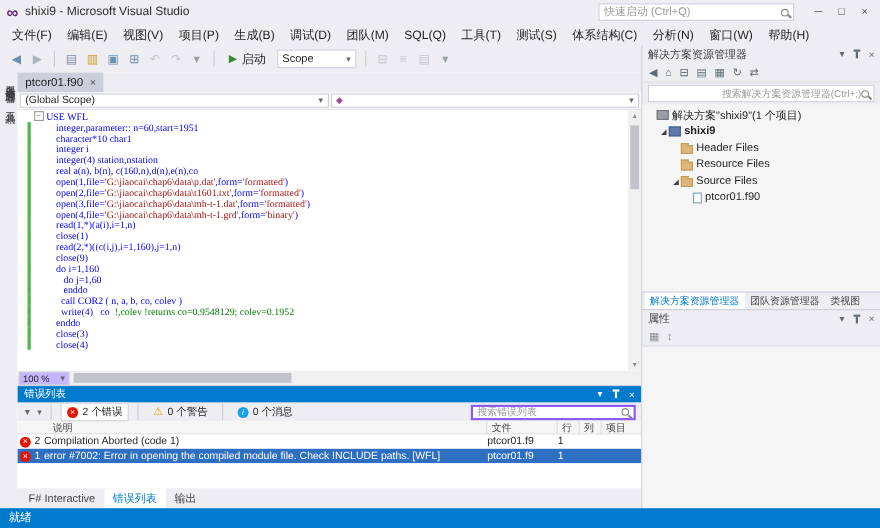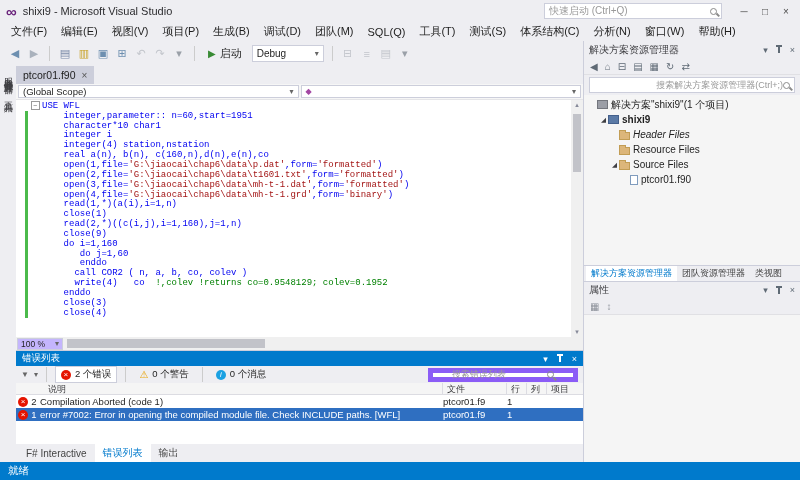--- a/index.html
+++ b/index.html
@@ -38,21 +38,21 @@
 #navbar{left:0;top:18px;width:567px;height:16px;background:#f6f6f6;display:flex;gap:2px;padding:1px 2px;border-bottom:1px solid #e5e5e8}
 .navcombo{flex:1;height:13px;background:#fff;border:1px solid #cccedb;display:flex;align-items:center;justify-content:space-between;padding:0 4px;font-size:9.5px;color:#1e1e1e}
 .member-glyph{color:#a347a3;font-size:8px}
 #editor{left:0;top:34px;width:567px;height:237px;background:#fff;overflow:hidden}
 #code{position:absolute;left:0;top:1px;width:555px}
 .cl{display:flex;align-items:center;height:9.85px;white-space:pre}
 .chg{width:3px;height:9.85px;margin-left:9px;flex:0 0 auto}
 .chg.on{background:#4bba4b}
 .fold{width:14px;flex:0 0 auto;font-size:7px;line-height:8px;color:#666;text-align:center}
 .fold.box span{display:inline-block;width:9px;height:9px;border:1px solid #9a9a9a;background:#fff;line-height:7px}
-.txt{font-family:Liberation Mono, monospace;font-size:9px}
+.txt{font-family:Liberation Serif, serif;font-size:9px}
 .k{color:#0000f0}.s{color:#a31515}.c{color:#008000}
 #vscroll{position:absolute;right:0;top:0;width:12px;height:237px;background:#f0f0f0}
 #vthumb{position:absolute;left:2px;top:14px;width:8px;height:58px;background:#c2c3c9}
 .sarrow{position:absolute;left:0;width:12px;text-align:center;font-size:7px;color:#868999}
 #hrow{left:0;top:271px;width:567px;height:13px;background:#f0f0f0;display:flex;align-items:center}
 #zoombox{width:46px;height:12px;background:#c4b5fd;border:1px solid #cccedb;display:flex;align-items:center;justify-content:space-between;padding:0 3px;font-size:8.5px;margin-left:1px}
 #htrack{flex:1;height:13px;position:relative}
 #hthumb{position:absolute;left:4px;top:2px;width:38%;height:9px;background:#c2c3c9}
 
 #errorlist{left:0;top:284px;width:567px;height:94px;background:#fff;border-top:1px solid #cccedb}
@@ -61,21 +61,21 @@
 .pinicon{position:relative;width:8px;height:9px;display:inline-block}
 .pinicon::before{content:"";position:absolute;left:3px;top:2px;width:2px;height:6px;background:#fff}
 .pinicon::after{content:"";position:absolute;left:1px;top:0;width:6px;height:2px;background:#fff}
 .pinicon.dark::before{background:#5f6a75}.pinicon.dark::after{background:#5f6a75}
 #elfilter{height:17px;background:#eeeef2;display:flex;align-items:center;gap:5px;padding:0 5px;font-size:9.5px}
 .fbtn{display:flex;align-items:center;gap:4px;padding:1px 5px}
 .fbtn.on{background:#fff;border:1px solid #cccedb}
 .sev{width:10px;height:10px;border-radius:50%;background:#e51400;color:#fff;font-size:8px;line-height:10px;text-align:center;flex:0 0 auto}
 .warnglyph{color:#e9a712;font-size:10px}
 .infoglyph{width:10px;height:10px;border-radius:50%;background:#1ba1e2;color:#fff;font-size:7.5px;line-height:10px;text-align:center;font-style:italic}
-#elsearch{margin-left:auto;width:150px;height:14px;background:#fff;border:5px solid #8b5cf6;display:flex;align-items:center;justify-content:space-between;padding:0 19px;color:#999;font-size:9px}
+#elsearch{margin-left:auto;width:150px;height:14px;background:#fff;border:2px solid #8b5cf6;display:flex;align-items:center;justify-content:space-between;padding:0 4px;color:#999;font-size:9px}
 #elheads{height:12px;background:#f5f5f5;border-bottom:1px solid #dcdce2;display:flex;align-items:center;font-size:9px;color:#3e3e42}
 .ehc{border-right:1px solid #dcdce2;padding:0 4px;height:12px;line-height:12px;overflow:hidden}
 .ehc0{width:28px;border-right:none}.ehc1{flex:1}.ehc2{width:64px}.ehc3{width:20px}.ehc4{width:20px}.ehc5{width:36px;border-right:none}
 .erow{height:13px;display:flex;align-items:center;font-size:9.5px;background:#fff}
 .erow .sev{margin-left:2px}
 .enum{width:12px;text-align:center;flex:0 0 auto}
 .edesc{flex:1;white-space:nowrap;overflow:hidden}
 .efile{width:64px;flex:0 0 auto;overflow:hidden}.eline{width:20px;flex:0 0 auto}.ecol{width:20px;flex:0 0 auto}.eproj{width:36px;flex:0 0 auto}
 .erow.sel{background:#2f6fc1;color:#fff}
 
@@ -151,21 +151,21 @@
     <span class="tbi" style="color: rgb(109, 143, 176);">⊞</span>
     <span class="tbi" style="color: rgb(195, 198, 204);">↶</span>
     <span class="tbi" style="color: rgb(195, 198, 204);">↷</span>
     <span class="tbi" style="color: rgb(154, 160, 168);">▾</span>
     <span class="tbsep"></span>
     <span class="tbstart">
       <span class="play">▶</span>
       <span>启动</span>
     </span>
     <span class="tbcombo">
-      <span>Debug</span>
+      <span>Scope</span>
       <span class="dd">▾</span>
     </span>
     <span class="tbsep"></span>
     <span class="tbi" style="color: rgb(195, 198, 204);">⊟</span>
     <span class="tbi" style="color: rgb(195, 198, 204);">≡</span>
     <span class="tbi" style="color: rgb(195, 198, 204);">▤</span>
     <span class="tbi" style="color: rgb(154, 160, 168);">▾</span>
   </div>
 
 <div class="abs" id="leftbar">
@@ -325,21 +325,21 @@
       <div class="trow" style="padding-left: 4px;">
         <span class="arrow"></span>
         <span class="tico solution"></span>
         <span class="tlabel">解决方案"shixi9"(1 个项目)</span>
       </div>
       <div class="trow" style="padding-left: 15px;">
         <span class="arrow">◢</span>
         <span class="tico project"></span>
         <span class="tlabel" style="font-weight: bold;">shixi9</span>
       </div>
-      <div class="trow" style="padding-left: 26px; font-style: italic;">
+      <div class="trow" style="padding-left: 26px;">
         <span class="arrow"></span>
         <span class="tico folder"></span>
         <span class="tlabel">Header Files</span>
       </div>
       <div class="trow" style="padding-left: 26px;">
         <span class="arrow"></span>
         <span class="tico folder"></span>
         <span class="tlabel">Resource Files</span>
       </div>
       <div class="trow" style="padding-left: 26px;">

